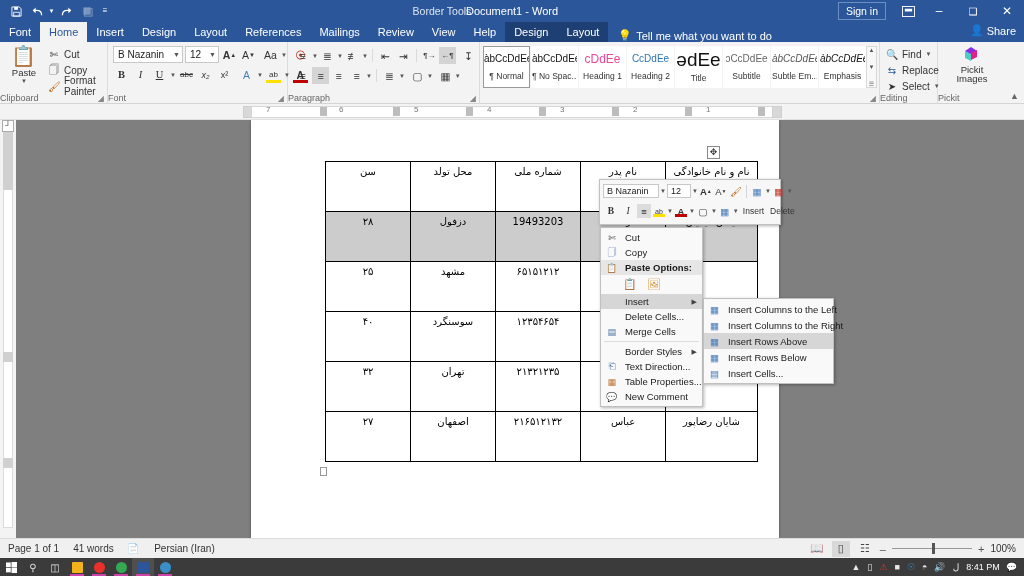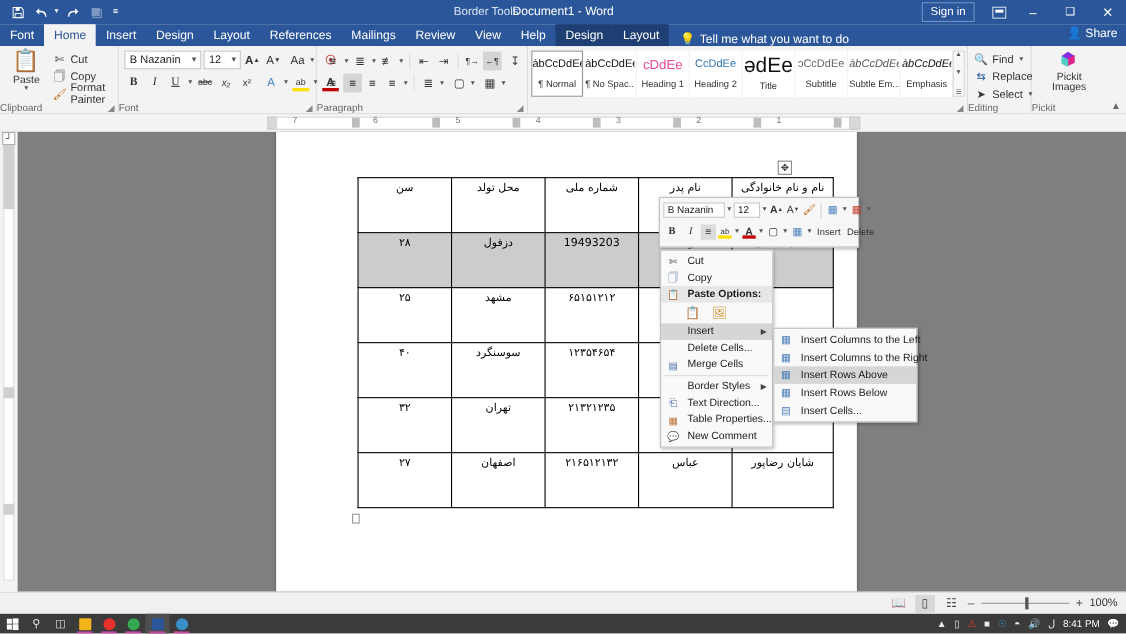--- a/index.html
+++ b/index.html
@@ -730,20 +730,26 @@
       <span class="cico" style="color:#4a7ebb;">▦</span>
       <span>Insert Rows Below</span>
     </div>
     <div class="si">
       <span class="cico" style="color:#4a7ebb;">▤</span>
       <span>Insert Cells...</span>
     </div>
   </div>
 
   <div class="statusbar">
+    <div class="sb-left">
+      <span>Page 1 of 1</span>
+      <span>41 words</span>
+      <span style="font-size:10px;">📄</span>
+      <span>Persian (Iran)</span>
+    </div>
     <div class="sb-right">
       <span class="viewbtn">📖</span>
       <span class="viewbtn on">▯</span>
       <span class="viewbtn">☷</span>
       <span style="font-size:11px;color:#555;">–</span>
       <span class="zoomslider">
         <span class="zline"></span>
         <span class="zthumb"></span>
       </span>
       <span style="font-size:11px;color:#555;">+</span>

